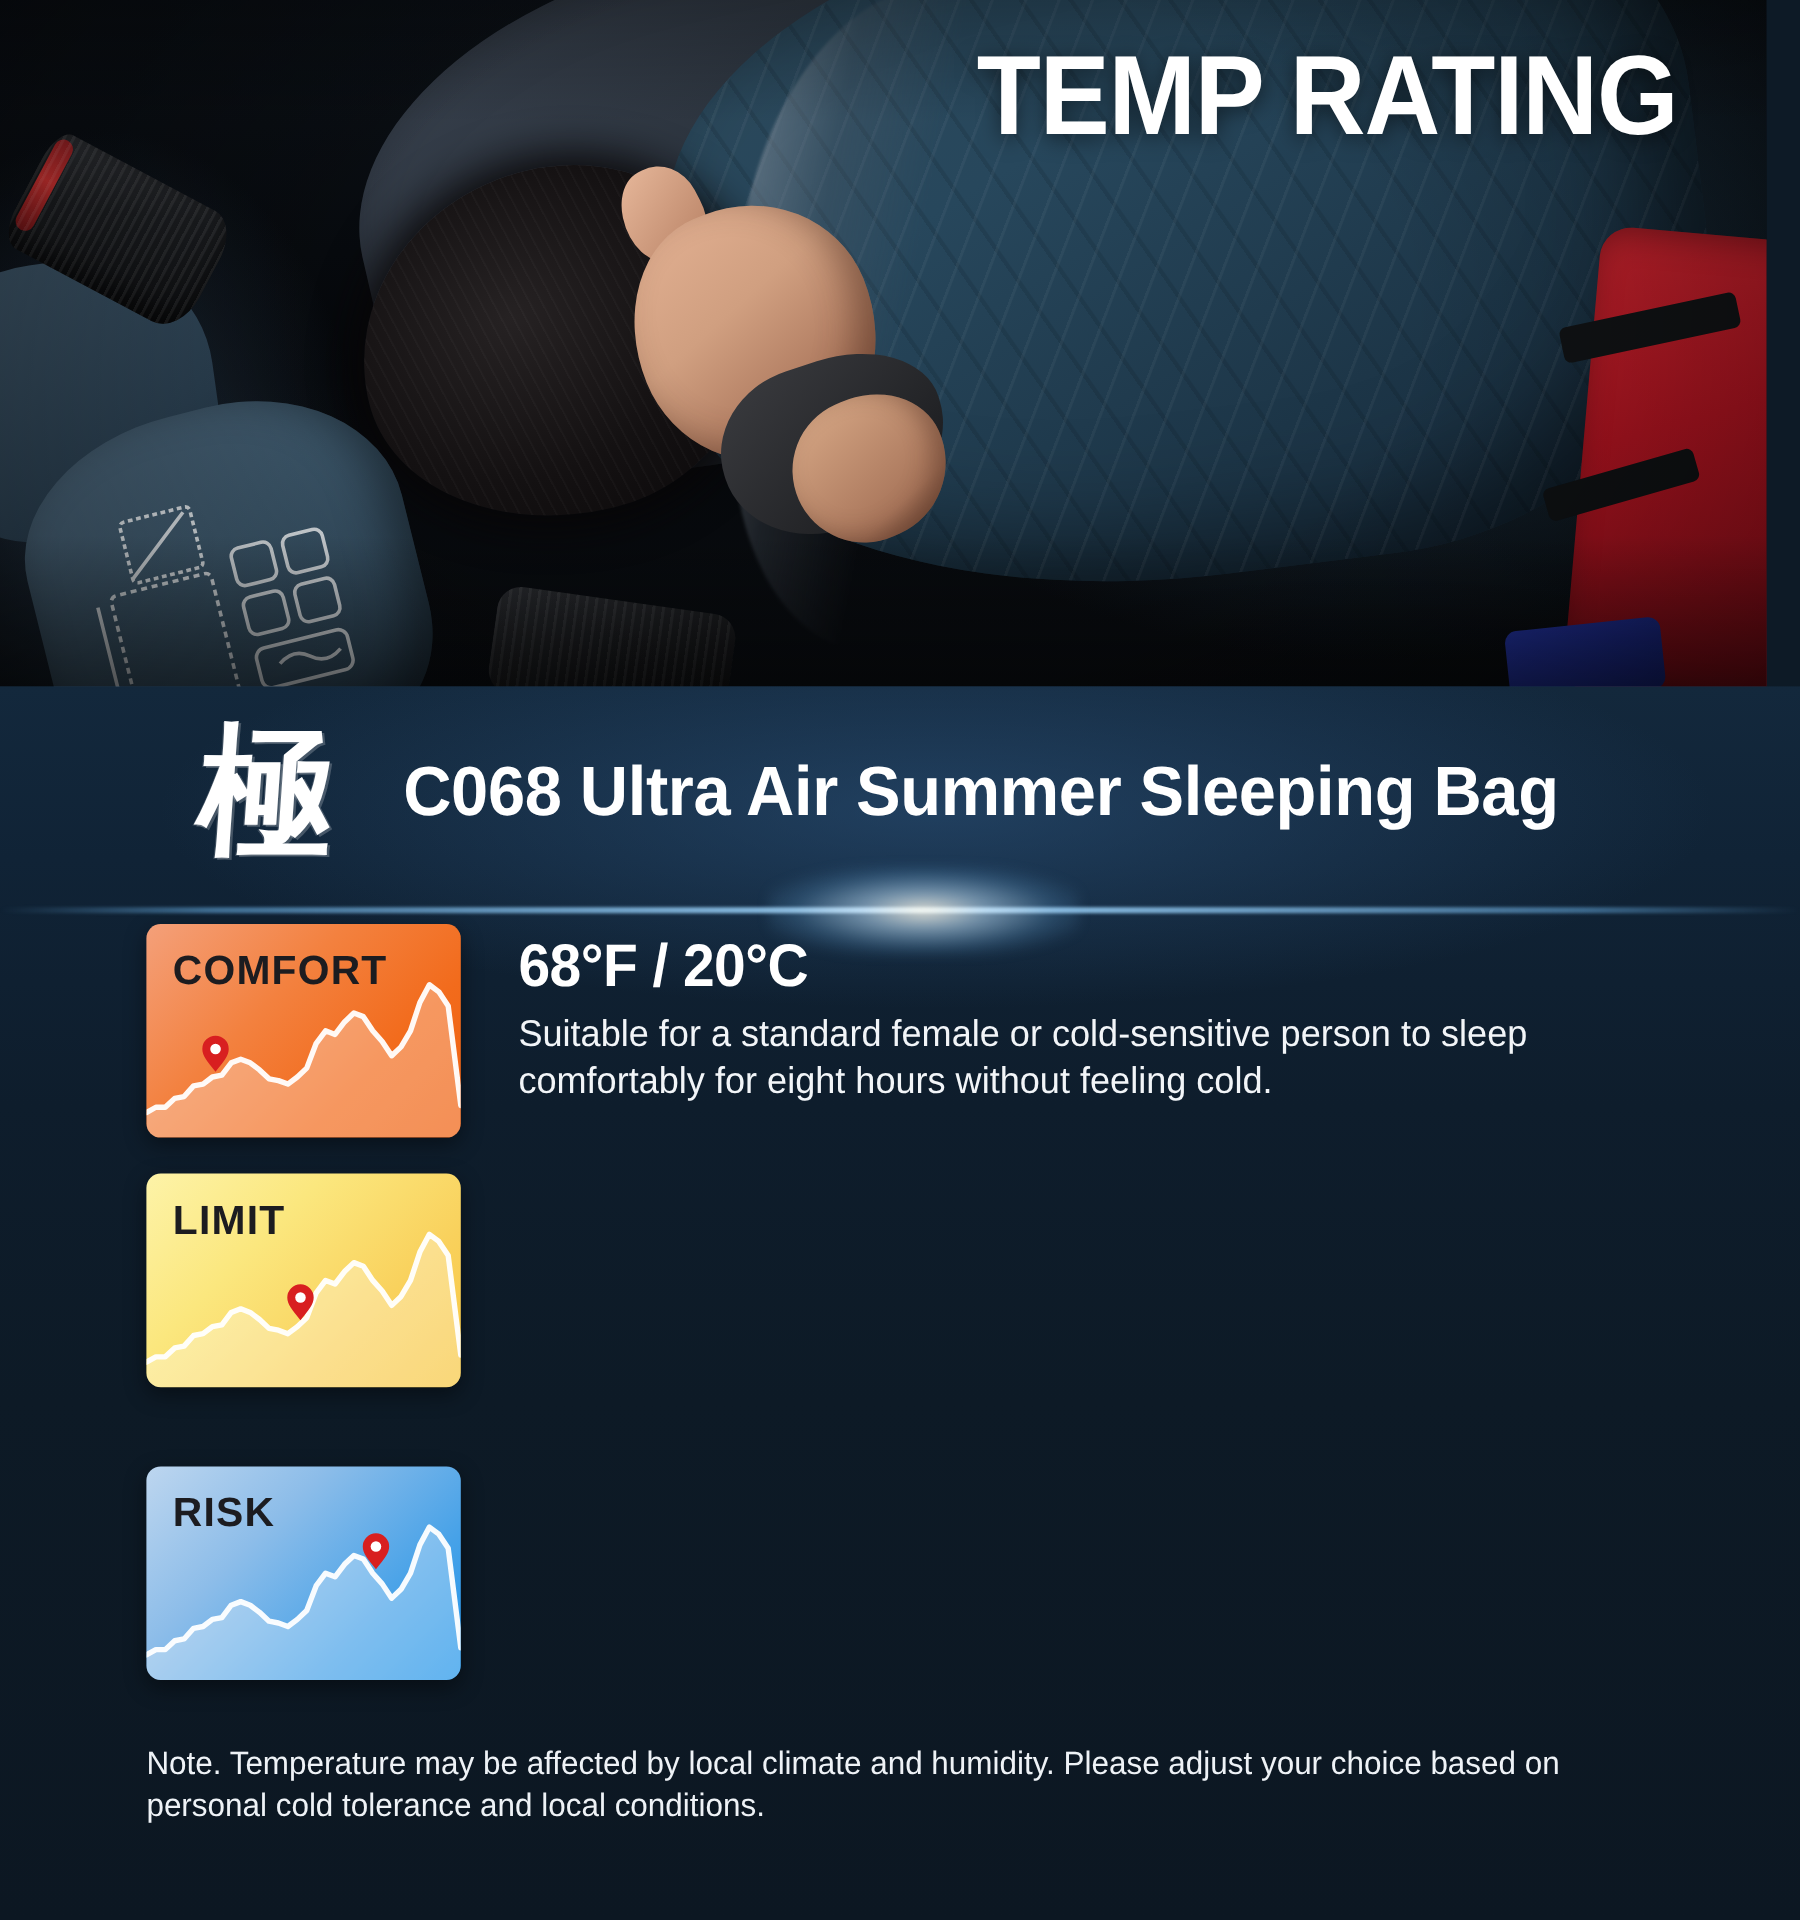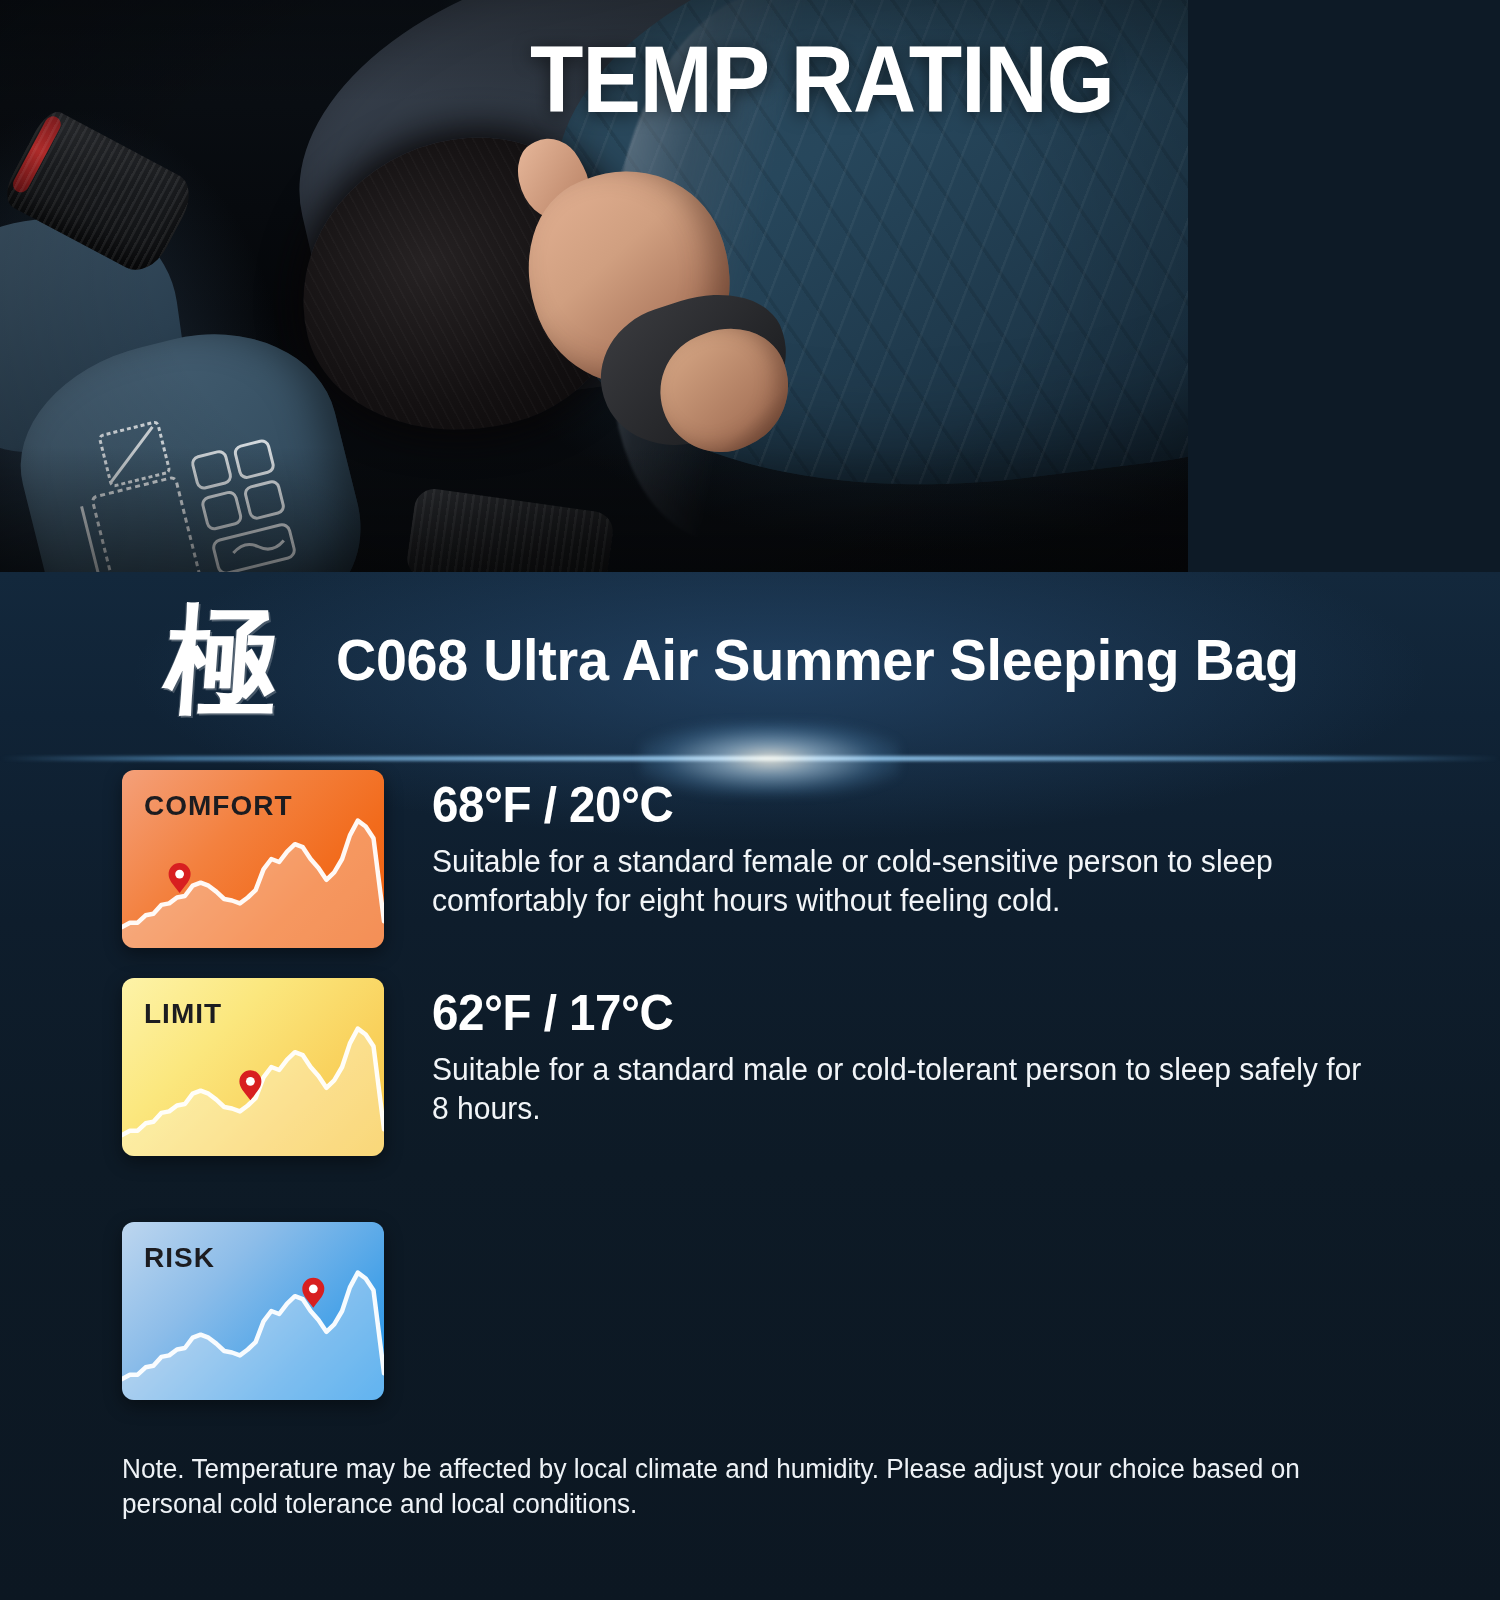--- a/index.html
+++ b/index.html
@@ -13,21 +13,21 @@
 
   #page {
     position:relative;
     width:1500px; height:1600px;
     overflow:hidden;
   }
 
   
   .hero {
     position:absolute; left:0; top:0;
-    width:1188px; height:572px;
+    width:1472px; height:572px;
     overflow:hidden;
     background:#090b0d;
   }
   .hero-base {
     position:absolute; inset:0;
     background:
       radial-gradient(ellipse 420px 300px at 62% 8%,   rgba(40,62,80,.95) 0%, rgba(14,18,22,0) 72%),
       radial-gradient(ellipse 700px 460px at 78% 40%,  rgba(32,58,76,.9) 0%,  rgba(10,14,18,0) 70%),
       radial-gradient(ellipse 300px 420px at 6%  72%,  rgba(38,56,74,.8) 0%,  rgba(10,13,17,0) 72%),
       linear-gradient(180deg,#0b1016 0%,#05070a 55%,#090c10 100%);
@@ -303,21 +303,21 @@
     box-shadow:0 6px 18px rgba(0,0,0,.42);
   }
   .card-comfort { background:linear-gradient(135deg,#f4a07a 0%,#f3813f 38%,#f26b1c 70%,#ef5f0d 100%); }
   .card-limit   { background:linear-gradient(135deg,#fdf3a8 0%,#fbe77e 34%,#f9d15c 70%,#f7c63f 100%);padding-left:23px; }
   .card-risk    { background:linear-gradient(135deg,#bdd6ef 0%,#8dbde9 34%,#47a2e8 72%,#1d93ea 100%);margin-top:36px; }
 
   .card-label {
     position:absolute; left:22px; top:20px;
     font-family:"Liberation Sans", sans-serif;
     font-weight:700;
-    font-size:28px;
+    font-size:34px;
     letter-spacing:1px;
     color:#1c1c20;
     z-index:3;
   }
   .card-chart { position:absolute; left:0; top:0; width:262px; height:178px; z-index:2; }
 
   .rate-text { padding-left:48px; padding-top:6px; }
 
   .temp-line {
     display:flex; align-items:flex-start; gap:18px;
@@ -441,26 +441,20 @@
             <div class="card-label">LIMIT</div>
             <svg class="card-chart" viewBox="0 0 262 178">
               <path d="M0.0 157.1 L7.9 152.7 L15.7 152.7 L23.6 145.3 L31.4 143.8 L39.3 134.9 L47.2 133.4 L55.0 127.5 L62.9 126.0 L70.7 115.7 L78.6 112.7 L86.5 115.7 L94.3 121.6 L102.2 129.0 L110.0 130.5 L117.9 133.4 L125.8 127.5 L133.6 120.1 L141.5 99.4 L149.3 89.0 L157.2 92.0 L165.1 81.6 L172.9 74.2 L180.8 77.2 L188.6 89.0 L196.5 97.9 L204.4 109.8 L212.2 102.4 L220.1 89.0 L227.9 65.4 L235.8 50.6 L243.7 56.5 L251.5 68.3 L262.0 151.2 L262 178 L0 178 Z" fill="rgba(255,255,255,0.30)"></path>
               <path d="M0.0 157.1 L7.9 152.7 L15.7 152.7 L23.6 145.3 L31.4 143.8 L39.3 134.9 L47.2 133.4 L55.0 127.5 L62.9 126.0 L70.7 115.7 L78.6 112.7 L86.5 115.7 L94.3 121.6 L102.2 129.0 L110.0 130.5 L117.9 133.4 L125.8 127.5 L133.6 120.1 L141.5 99.4 L149.3 89.0 L157.2 92.0 L165.1 81.6 L172.9 74.2 L180.8 77.2 L188.6 89.0 L196.5 97.9 L204.4 109.8 L212.2 102.4 L220.1 89.0 L227.9 65.4 L235.8 50.6 L243.7 56.5 L251.5 68.3 L262.0 151.2" fill="none" stroke="#ffffff" stroke-width="4.5" stroke-linejoin="round" stroke-linecap="round" opacity="0.95"></path>
               <g transform="translate(128.4,122.3)">
                 <path d="M0 0 C -7 -9 -11 -13 -11 -19 a11 11 0 0 1 22 0 c0 6 -4 10 -11 19 Z" fill="#d81f20"></path>
                 <circle cx="0" cy="-19" r="4.4" fill="#ffffff"></circle>
               </g>
             </svg>
           </div>
-          <div class="rate-text">
-            <div class="temp-line">
-              <span class="temp">62°F / 17°C</span>
-            </div>
-            <div class="desc">Suitable for a standard male or cold-tolerant person to sleep safely for 8 hours.</div>
-          </div>
         </div>
         <div class="rate-row">
           <div class="card card-risk">
             <div class="card-label">RISK</div>
             <svg class="card-chart" viewBox="0 0 262 178">
               <path d="M0.0 157.1 L7.9 152.7 L15.7 152.7 L23.6 145.3 L31.4 143.8 L39.3 134.9 L47.2 133.4 L55.0 127.5 L62.9 126.0 L70.7 115.7 L78.6 112.7 L86.5 115.7 L94.3 121.6 L102.2 129.0 L110.0 130.5 L117.9 133.4 L125.8 127.5 L133.6 120.1 L141.5 99.4 L149.3 89.0 L157.2 92.0 L165.1 81.6 L172.9 74.2 L180.8 77.2 L188.6 89.0 L196.5 97.9 L204.4 109.8 L212.2 102.4 L220.1 89.0 L227.9 65.4 L235.8 50.6 L243.7 56.5 L251.5 68.3 L262.0 151.2 L262 178 L0 178 Z" fill="rgba(255,255,255,0.30)"></path>
               <path d="M0.0 157.1 L7.9 152.7 L15.7 152.7 L23.6 145.3 L31.4 143.8 L39.3 134.9 L47.2 133.4 L55.0 127.5 L62.9 126.0 L70.7 115.7 L78.6 112.7 L86.5 115.7 L94.3 121.6 L102.2 129.0 L110.0 130.5 L117.9 133.4 L125.8 127.5 L133.6 120.1 L141.5 99.4 L149.3 89.0 L157.2 92.0 L165.1 81.6 L172.9 74.2 L180.8 77.2 L188.6 89.0 L196.5 97.9 L204.4 109.8 L212.2 102.4 L220.1 89.0 L227.9 65.4 L235.8 50.6 L243.7 56.5 L251.5 68.3 L262.0 151.2" fill="none" stroke="#ffffff" stroke-width="4.5" stroke-linejoin="round" stroke-linecap="round" opacity="0.95"></path>
               <g transform="translate(191.3,85.8)">
                 <path d="M0 0 C -7 -9 -11 -13 -11 -19 a11 11 0 0 1 22 0 c0 6 -4 10 -11 19 Z" fill="#d81f20"></path>
                 <circle cx="0" cy="-19" r="4.4" fill="#ffffff"></circle>

